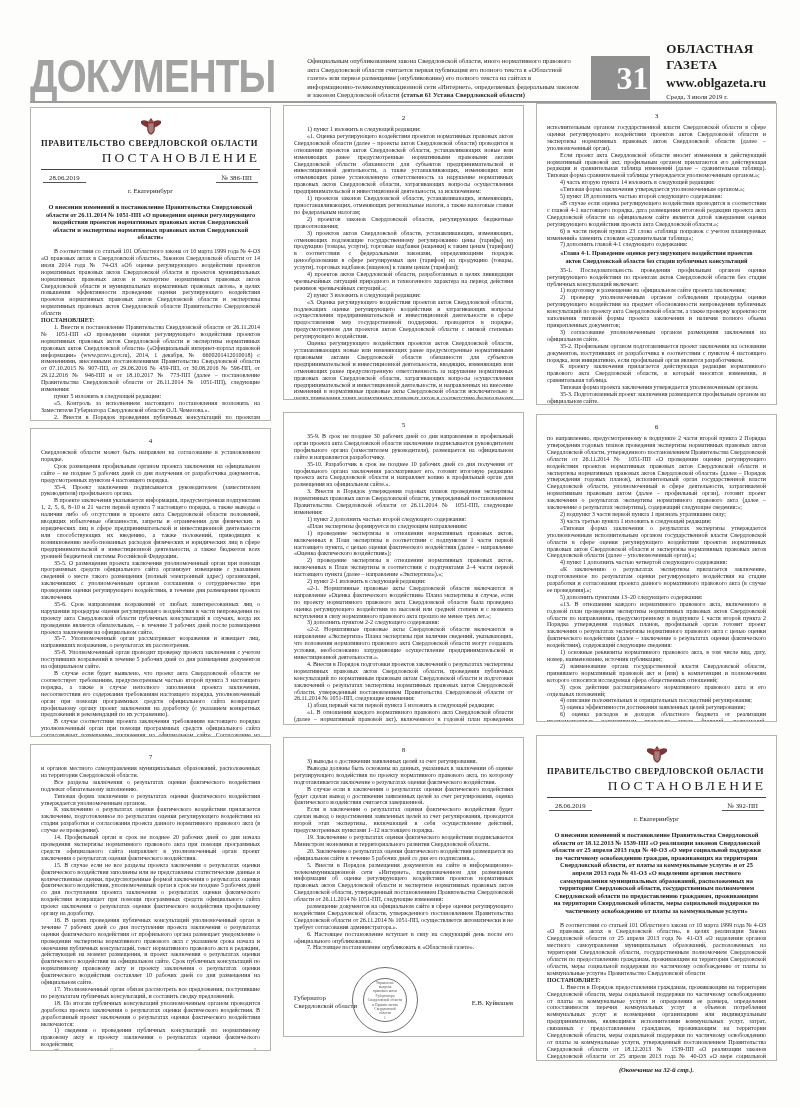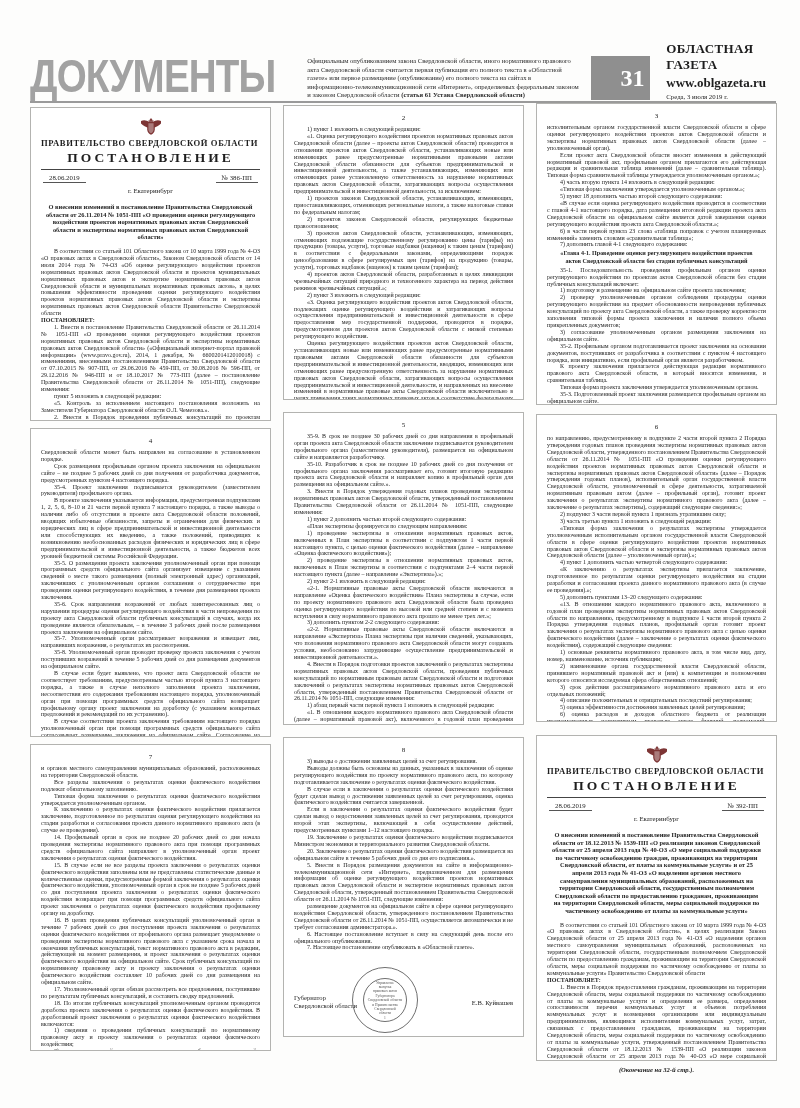--- a/index.html
+++ b/index.html
@@ -7,21 +7,21 @@
        font-family:"Liberation Serif","DejaVu Serif",serif;color:#1e1e1e;background:#fdfdfc;}
   
   .masthead-wrap{position:absolute;left:30px;top:48px;width:746px;height:52px;display:flex;align-items:flex-end;}
   .masthead{font-family:"Liberation Sans","DejaVu Sans",sans-serif;font-weight:bold;
             font-size:47px;line-height:48px;color:#a2a2a2;letter-spacing:-1px;
             transform:scaleX(.82);transform-origin:left top;white-space:nowrap;}
   .head-note{width:352px;margin-left:-22px;margin-top:6px;font-size:6.6px;line-height:8.6px;color:#2a2a2a;text-align:left;}
   .head-note b{font-weight:bold;}
   .page-num{width:46px;height:44px;background:#8f8f8f;color:#fff;margin-left:12px;margin-top:4px;
             display:flex;align-items:center;justify-content:center;
-            font-size:24px;font-weight:bold;padding-left:24px;}
+            font-size:32px;font-weight:bold;padding-left:24px;}
   .gazette{margin-left:16px;margin-top:4px;}
   .gazette .gz-title{font-size:13px;font-weight:bold;letter-spacing:.4px;}
   .gazette .gz-site{font-size:13px;font-weight:bold;margin-top:2px;}
   .gazette .gz-date{font-size:6.8px;margin-top:2px;}
   .head-rule{position:absolute;left:30px;top:101px;width:746px;height:2px;background:#9a9a9a;}
   
   .col{position:absolute;width:241px;}
   #col1{left:30px;top:107px;}
   #col2{left:283px;top:105px;}
   #col3{left:536px;top:103px;}
@@ -29,21 +29,21 @@
        padding:8px 10px;overflow:hidden;}
   .box-number{text-align:center;font-size:7px;margin:0 0 4px 0;color:#222;}
   p{margin:0;}
   .pj{font-size:6px;line-height:6.9px;text-align:justify;text-indent:13px;}
   .cont{text-indent:0;}
   .pb{font-size:6px;line-height:6.9px;font-weight:bold;text-align:left;}
   .pc{font-size:6.1px;line-height:7.2px;font-weight:bold;text-align:center;margin:2px 6px;}
   
   .emblem{display:block;margin:1px auto 2px auto;}
   .org-line{text-align:left;font-weight:bold;font-size:8.6px;letter-spacing:.6px;margin-top:1px;}
-  .type-line{text-align:center;font-weight:bold;font-size:13.5px;letter-spacing:3px;margin-top:2px;}
+  .type-line{text-align:right;font-weight:normal;font-size:13.5px;letter-spacing:3px;margin-top:2px;}
   .head-sep{border:none;border-top:1.4px solid #444;margin:3px 0 4px 0;}
   .datenum{display:flex;justify-content:space-between;font-size:6.8px;margin:1px 2px 0 2px;}
   .datenum span{border-bottom:.8px solid #555;padding:0 6px 1px 6px;}
   .city{text-align:center;font-size:6.8px;margin-top:4px;}
   .decree-title{font-size:6.4px;line-height:7.6px;font-weight:bold;text-align:center;margin:9px 4px 7px 4px;}
   
   .sig{position:relative;display:flex;justify-content:space-between;align-items:center;margin-top:16px;height:70px;}
   .sig-left{font-size:6.6px;line-height:8px;}
   .sig-right{font-size:6.6px;}
   .seal{position:absolute;left:58px;top:0;width:64px;height:64px;border-radius:50%;

